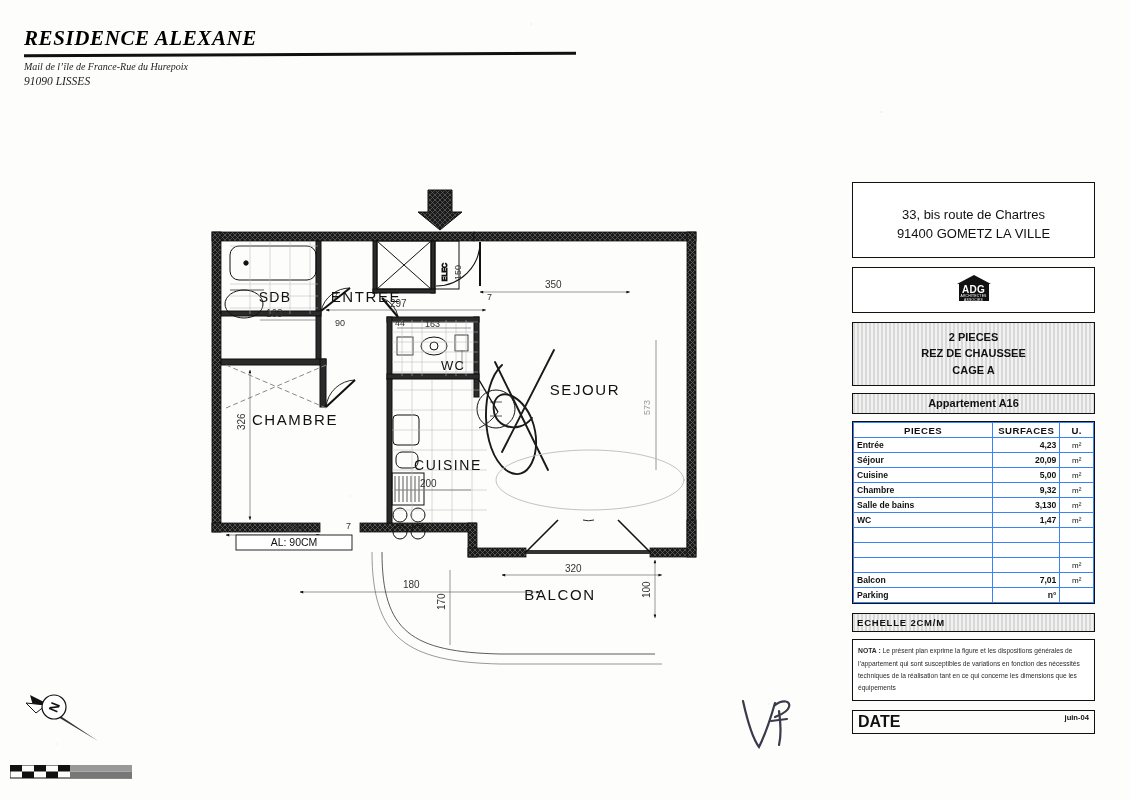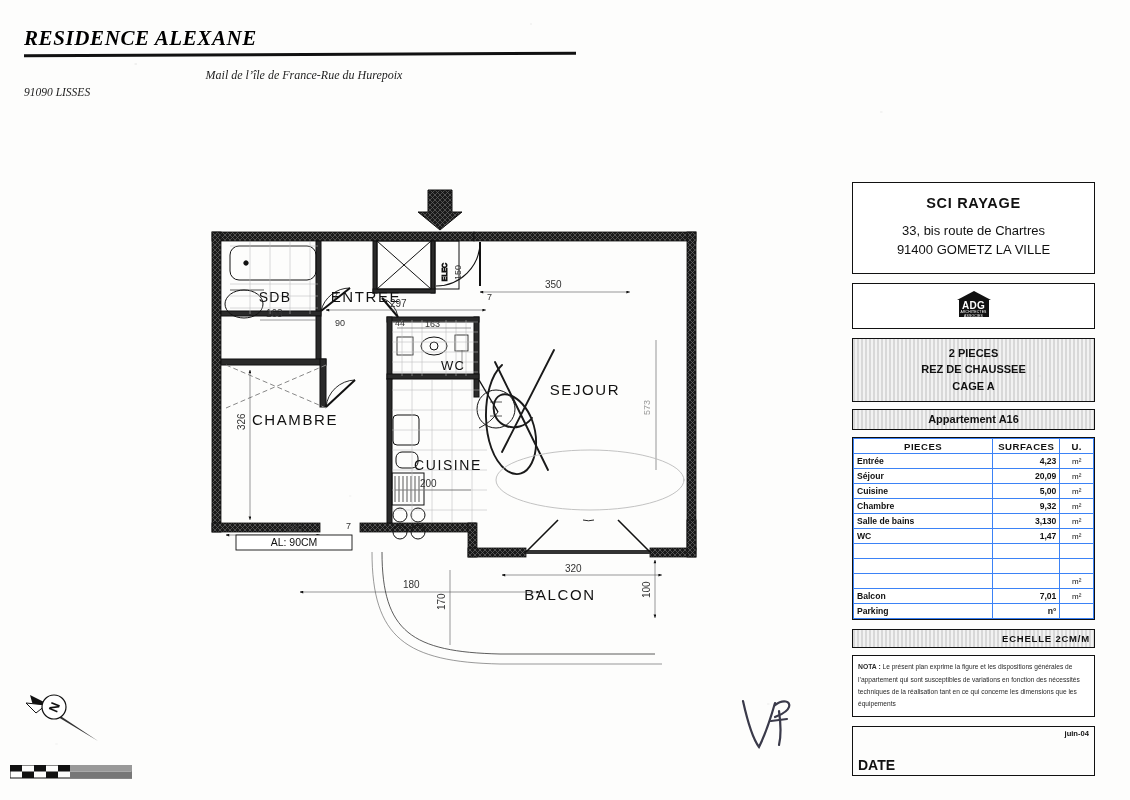--- a/index.html
+++ b/index.html
@@ -18,22 +18,22 @@
       radial-gradient(circle at 92% 47%, rgba(0,0,0,.05) 0 1px, transparent 1.4px),
       radial-gradient(circle at 5% 93%, rgba(0,0,0,.06) 0 1px, transparent 1.4px);
   }
 
   
   #hdr{position:absolute;left:24px;top:26px;width:560px;}
   #hdr .t1{font-family:"Liberation Serif",serif;font-style:italic;font-weight:bold;
            font-size:21px;letter-spacing:.6px;color:#000000;}
   #hdr .rule{height:3px;background:#111;margin-top:2px;width:552px;
              transform:skewY(-.25deg);}
-  #hdr .t2{font-family:"Liberation Serif",serif;font-style:italic;font-size:12px;
-           margin-top:12px;color:#1d1d1d;text-align:center;}
+  #hdr .t2{font-family:"Liberation Serif",serif;font-style:italic;font-size:10px;
+           margin-top:5px;color:#1d1d1d;}
   #hdr .t3{font-family:"Liberation Serif",serif;font-style:italic;font-size:11.5px;
            margin-top:3px;color:#1d1d1d;}
 
   
   #plan{position:absolute;left:150px;top:180px;width:640px;height:520px;}
   #plan svg{display:block;}
 
   
   #tb{position:absolute;left:852px;top:182px;width:243px;}
   .box{border:1.6px solid #111;margin-bottom:9px;background:#fff;}
@@ -66,29 +66,29 @@
   th,td{border:1px solid #3b82f6;padding:1px 3px;height:12px;}
   th{font-weight:bold;text-align:center;font-size:9.6px;letter-spacing:.5px;}
   td.rm{text-align:left;font-weight:bold;width:58%;}
   td.sf{text-align:right;font-weight:bold;width:28%;}
   td.un{text-align:center;width:14%;font-size:8px;}
   tr.total td{font-weight:bold;font-size:11px;height:15px;
     background:repeating-linear-gradient(90deg,#dcdcdc 0 2px,#f4f4f4 2px 4px),#e8e8e8;}
   tr.total td.sf{font-size:11px;}
   tr.blank td{height:12px;}
 
-  .echelle{padding:3px 4px;text-align:right;font-weight:bold;font-size:9.5px;
+  .echelle{padding:3px 4px;text-align:left;font-weight:bold;font-size:9.5px;
            letter-spacing:.8px;}
   .nota{padding:5px 5px 6px;font-size:6.6px;line-height:1.85;color:#2a2a2a;}
   .nota b{font-size:6.8px;}
 
   .dateblk{border:1.6px solid #111;}
   .dr{display:flex;border-bottom:1.3px solid #111;}
   .dr:last-child{border-bottom:none;}
-  .dlab{flex:1;padding:2px 5px;font-weight:bold;font-size:14px;margin-top:28px;}
+  .dlab{flex:1;padding:2px 5px;font-weight:bold;font-size:16px;}
   .dval{width:72px;padding:2px 5px;text-align:right;font-weight:bold;font-size:7.6px;}
 
   
   #compass{position:absolute;left:6px;top:675px;width:120px;height:70px;}
   #scalebar{position:absolute;left:10px;top:765px;width:122px;height:14px;}
   
   #sig{position:absolute;left:735px;top:695px;width:80px;height:60px;}
 </style>
 </head>
 <body>
@@ -288,21 +288,20 @@
       <path d="M404 170 L352 272"></path>
       <ellipse cx="440" cy="300" rx="94" ry="30" stroke="#bbb" stroke-width=".9"></ellipse>
     </g>
   </svg>
   </div>
 
   <div id="tb">
 
     <div class="box">
       <div class="owner">
-        <div class="nm">SCI RAYAGE</div>
         <div class="ad">
           <div>33, bis route de Chartres</div>
           <div>91400 GOMETZ LA VILLE</div>
         </div>
       </div>
     </div>
 
     <div class="box">
       <div class="arch">
         <div class="logo">

